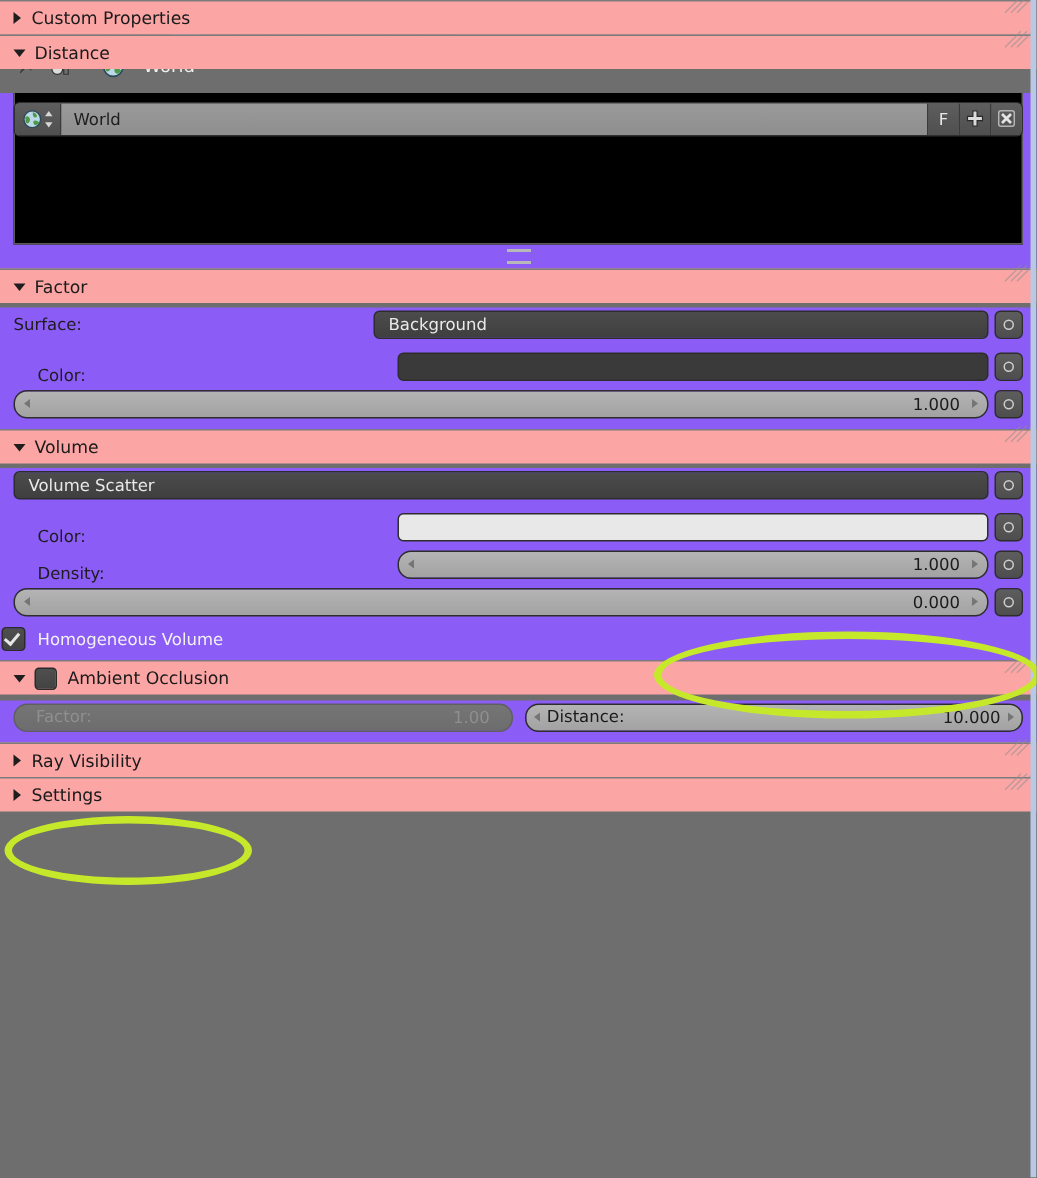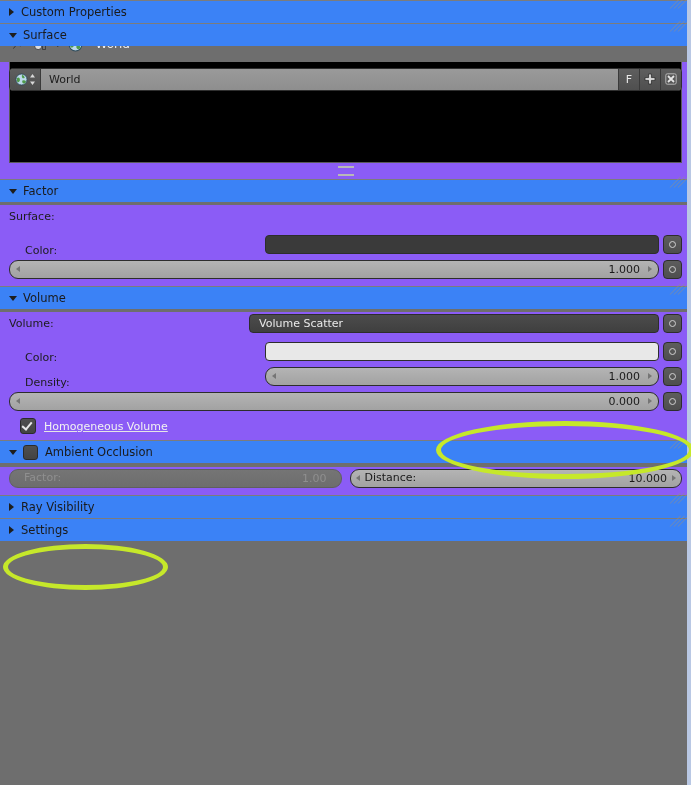--- a/index.html
+++ b/index.html
@@ -138,21 +138,21 @@
 
   
   .panel-head {
     position: relative;
     height: 23px;
     display: flex;
     align-items: center;
     padding-left: 9px;
     box-sizing: border-box;
     border-top: 1px solid #7c7c7c;
-    background: #3b82f6;
+    background: #fca5a5;
     color: #1a1a1a;
     font-size: 11.5px;
   }
   .panel-head .tri {
     width: 0; height: 0;
     margin-right: 7px;
     border-left: 5px solid #1e1e1e;
     border-top: 4px solid transparent;
     border-bottom: 4px solid transparent;
   }
@@ -299,24 +299,23 @@
     width: 5px; height: 5px;
     border: 1px solid #cfcfcf;
     border-radius: 50%;
   }
 
   
   .check-row {
     display: flex;
     align-items: center;
     height: 22px;
-    padding: 0 20px;
+    padding: 0 1px;
     box-sizing: border-box;
     margin-top: 3px;
-    text-decoration: underline;
   }
   .chk {
     width: 14px; height: 14px;
     background: linear-gradient(to bottom, #4f4f4f, #434343);
     border: 1px solid #2b2b2b;
     border-radius: 3px;
     margin-right: 8px;
     position: relative;
     flex: 0 0 auto;
   }
@@ -593,21 +592,21 @@
   <span>Custom Properties</span>
   <span class="grip">
       <i></i>
       <i></i>
       <i></i>
     </span>
 </div>
 
 <div class="panel-head open">
   <span class="tri"></span>
-  <span>Surface</span>
+  <span>Distance</span>
   <span class="grip">
       <i></i>
       <i></i>
       <i></i>
     </span>
 </div>
 <div class="panel-body">
   <div class="preview-img" style="background: rgb(0, 0, 0);"></div>
   <div class="preview-handle">
       <span></span>
@@ -620,20 +619,26 @@
   <span class="grip">
       <i></i>
       <i></i>
       <i></i>
     </span>
 </div>
 <div class="panel-body">
 
   <div class="prop-row">
     <div class="prop-label">Surface:</div>
+    <div class="prop-ctrl">
+      <div class="menu-btn">Background</div>
+      <div class="anim-dot">
+          <em></em>
+        </div>
+    </div>
   </div>
 
   <div class="spacer-xs"></div>
 
   <div class="prop-row">
     <div class="prop-label indent">Color:</div>
     <div class="prop-ctrl">
       <div class="color-swatch" id="surface-color-swatch" style="background: rgb(58, 58, 58);"></div>
       <div class="anim-dot">
           <em></em>
@@ -662,21 +667,20 @@
   <span>Volume</span>
   <span class="grip">
       <i></i>
       <i></i>
       <i></i>
     </span>
 </div>
 <div class="panel-body">
 
   <div class="prop-row">
-    <div class="prop-label">Volume:</div>
     <div class="prop-ctrl">
       <div class="menu-btn">Volume Scatter</div>
       <div class="anim-dot">
           <em></em>
         </div>
     </div>
   </div>
 
   <div class="spacer-xs"></div>
 

